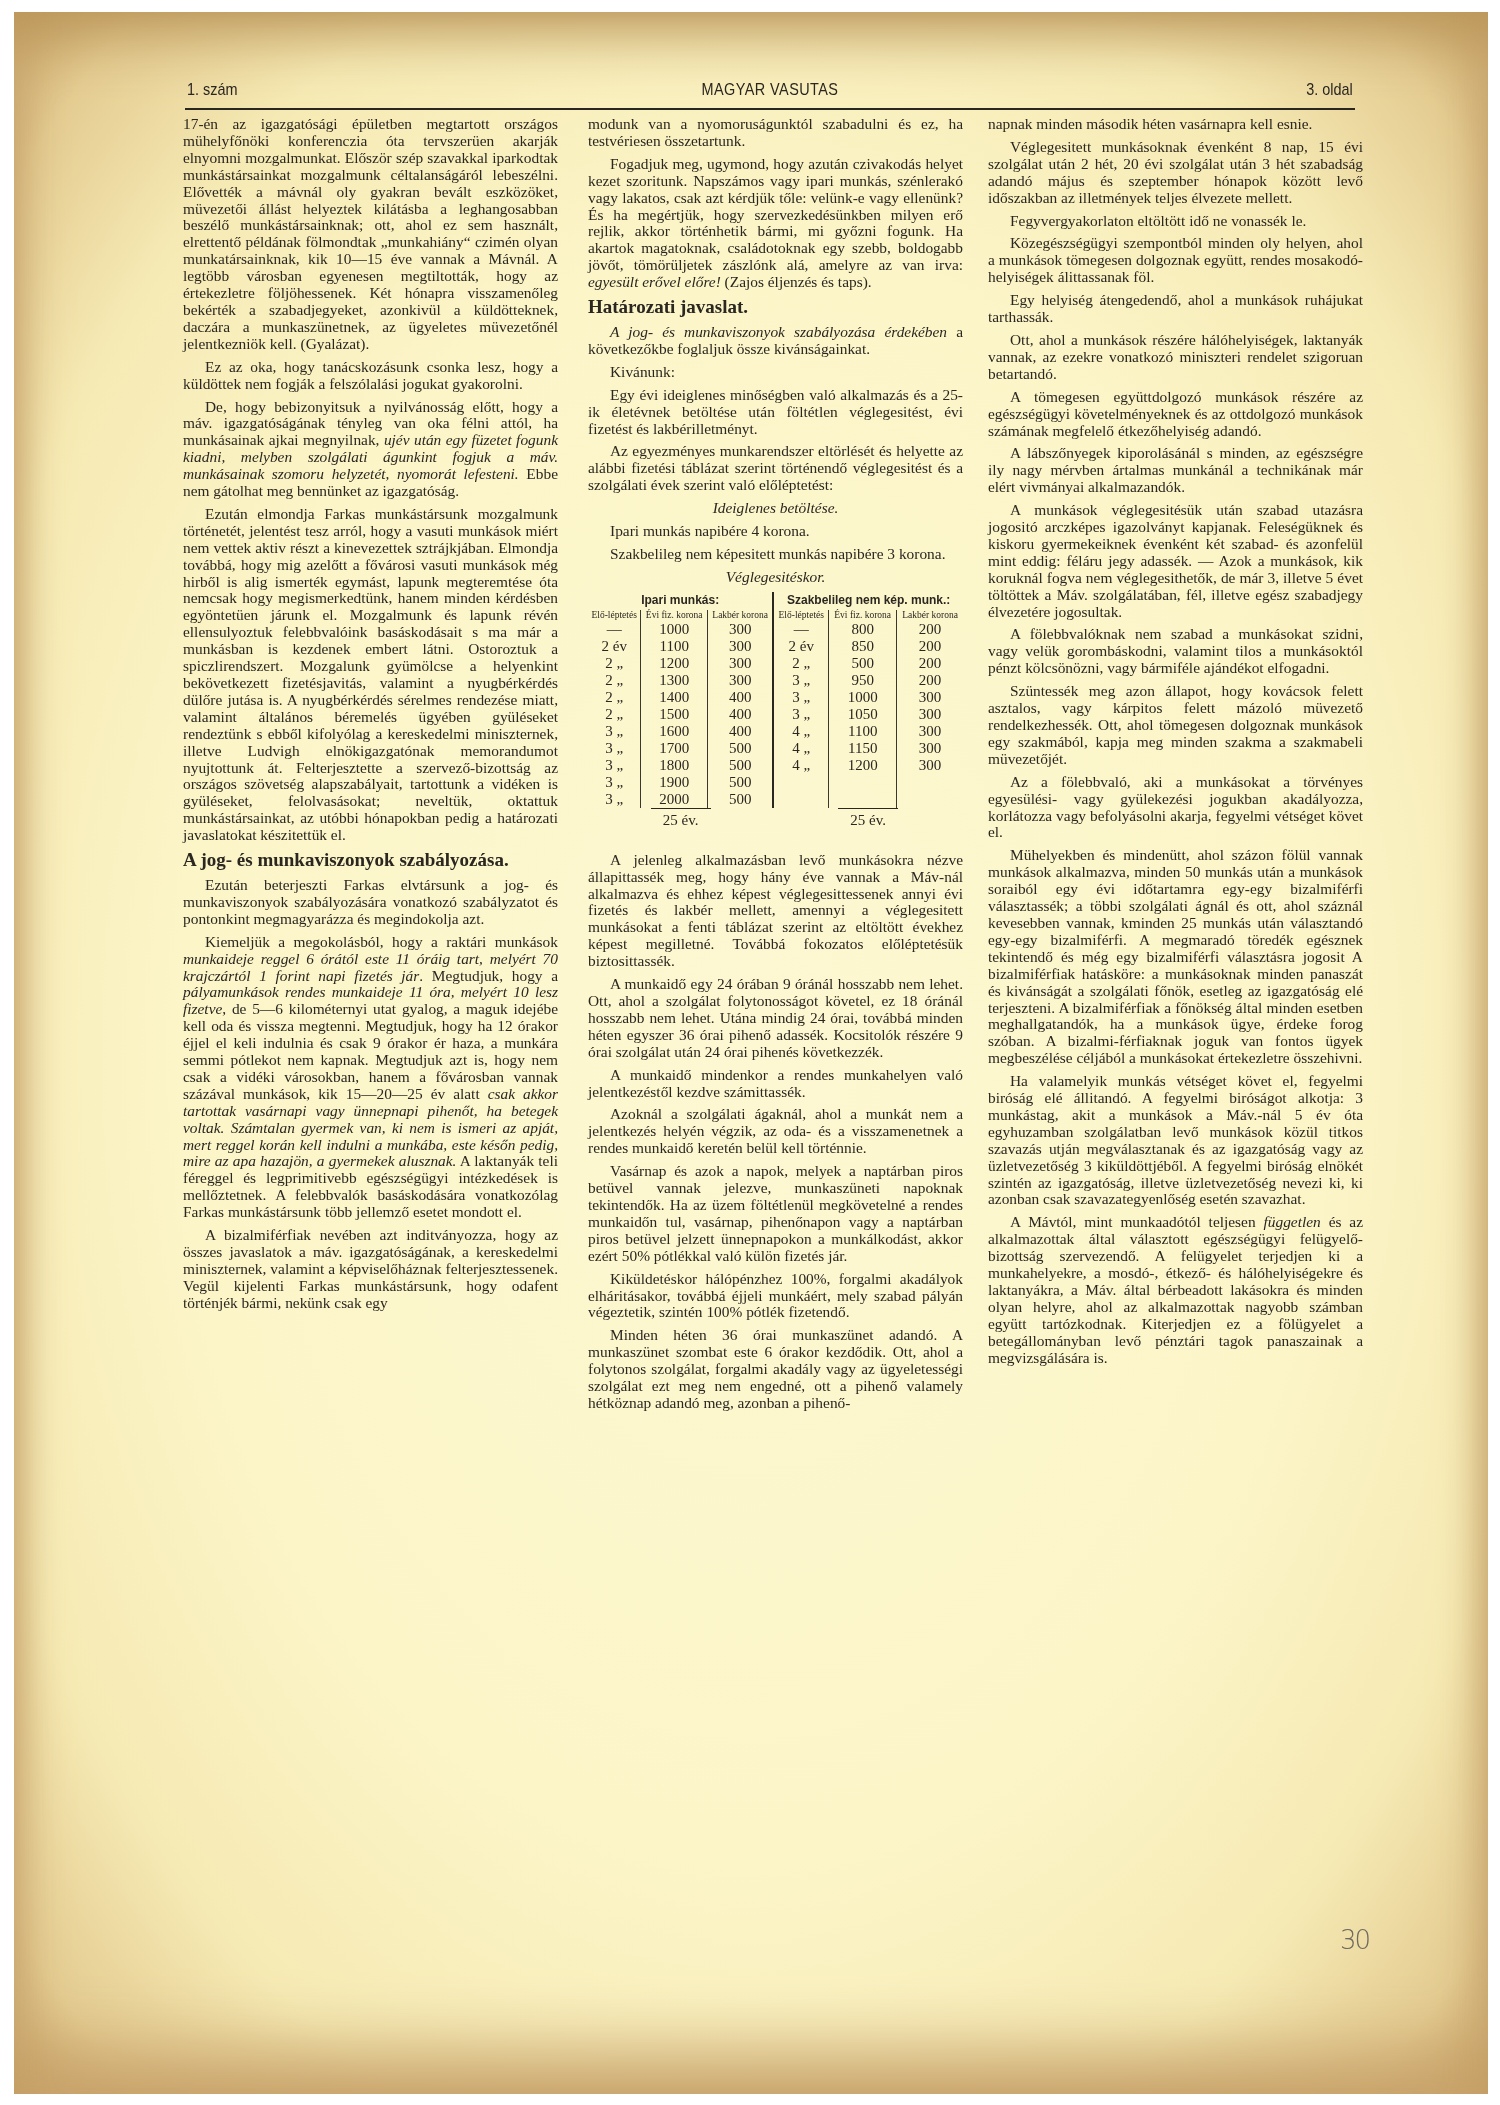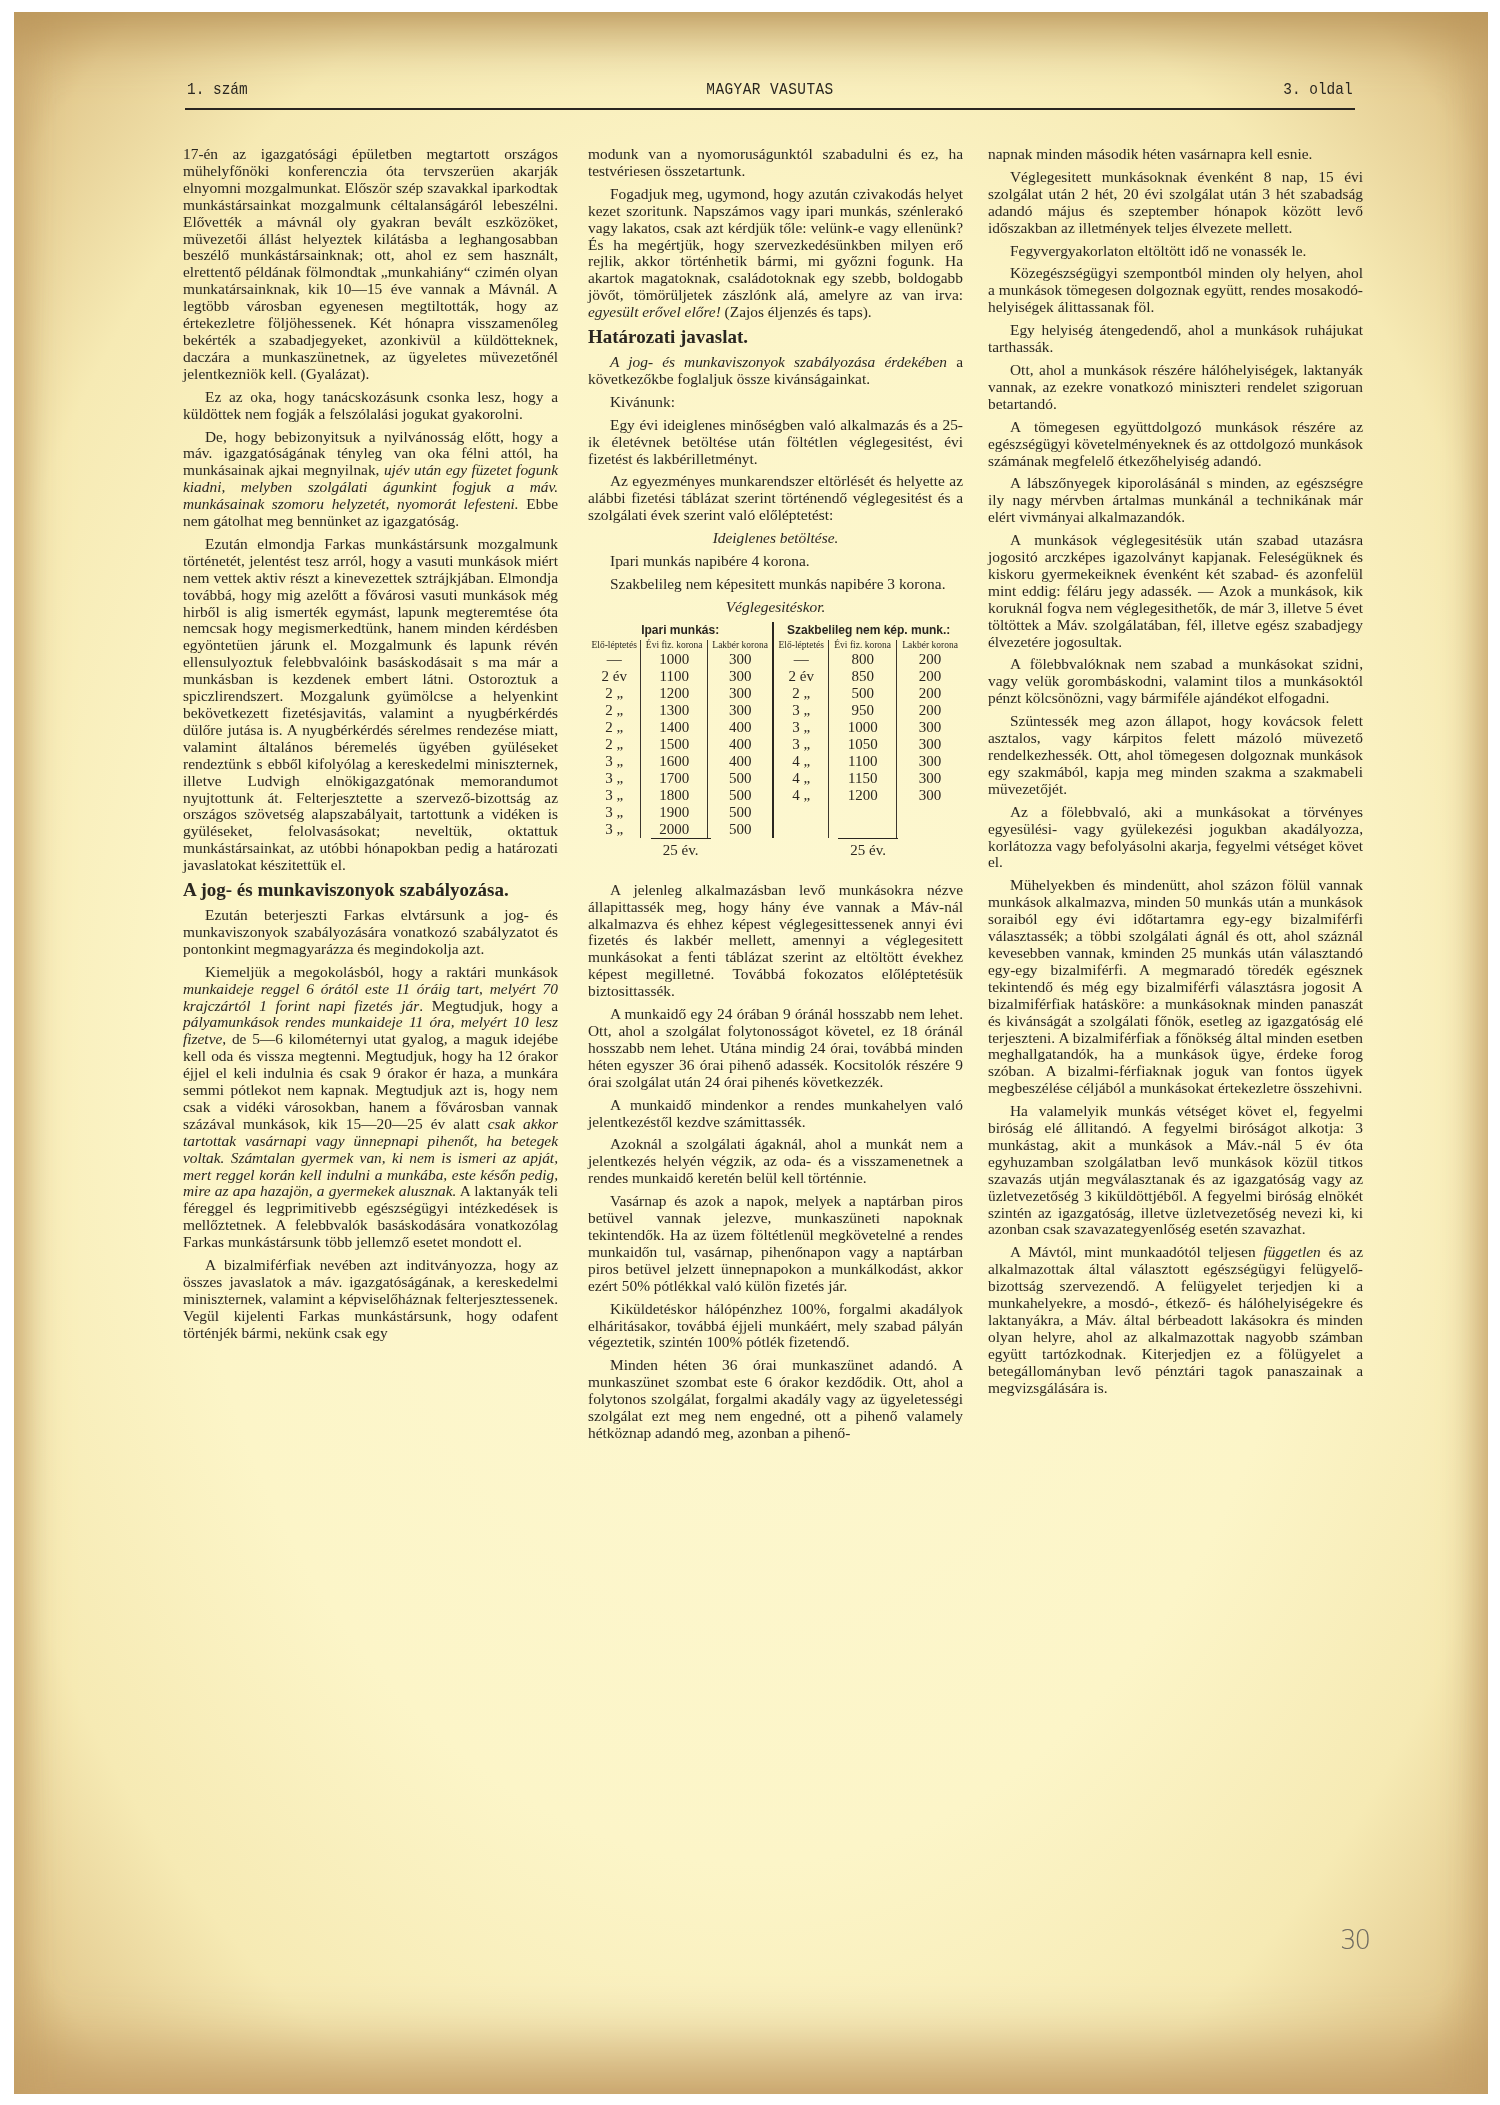--- a/index.html
+++ b/index.html
@@ -11,30 +11,30 @@
     color: #2a2620;
   }
   .paper {
     position: absolute; left: 14px; top: 12px; width: 1474px; height: 2082px;
     background:
       radial-gradient(ellipse at 50% 50%, #fdf8d2 0%, #fcf5c8 55%, #f6eab4 78%, #e4cc92 92%, #c9a56a 100%);
     box-shadow: inset 0 40px 60px -20px #b99458, inset 0 -60px 70px -20px #c7a26a, inset 20px 0 30px -15px #d8bc86, inset -20px 0 30px -15px #d8bc86;
   }
   .header {
     position: absolute; left: 185px; top: 80px; width: 1170px; height: 28px;
-    font-family: Liberation Mono, monospace;
+    font-family: Liberation Sans, sans-serif;
     font-size: 17px; color: #2a2620;
     border-bottom: 2px solid #2a2620;
   }
   .header .left { position: absolute; left: 2px; top: 0; transform: scaleX(0.85); transform-origin: left; }
   .header .center { position: absolute; left: 0; right: 0; top: 0; text-align: center; letter-spacing: 0.5px; transform: scaleX(0.85); }
   .header .right { position: absolute; right: 2px; top: 0; transform: scaleX(0.85); transform-origin: right; }
 
   .col {
-    position: absolute; top: 146px; width: 375px;
+    position: absolute; top: 116px; width: 375px;
     font-size: 15.4px; line-height: 16.9px;
     text-align: justify;
     hyphens: manual;
   }
   .col1 { left: 183px; }
   .col2 { left: 588px; }
   .col3 { left: 988px; width: 375px; }
   .col p { margin: 0 0 6px 0; text-indent: 22px; }
   .col p.first { text-indent: 0; }
   .col i { font-style: italic; }

